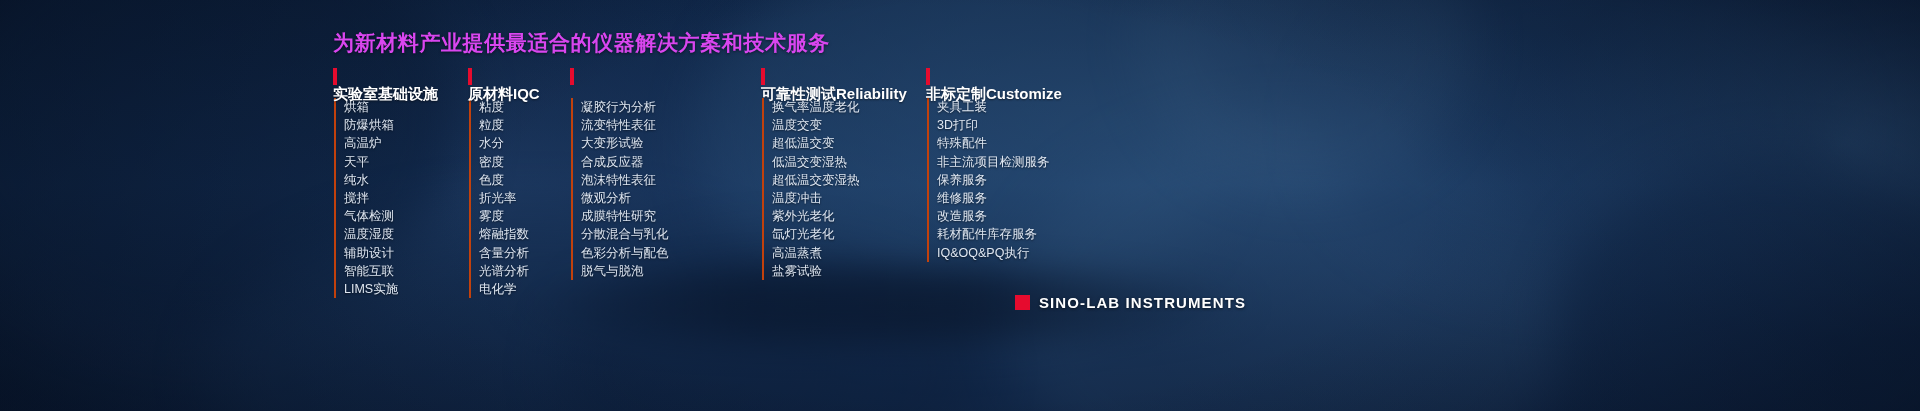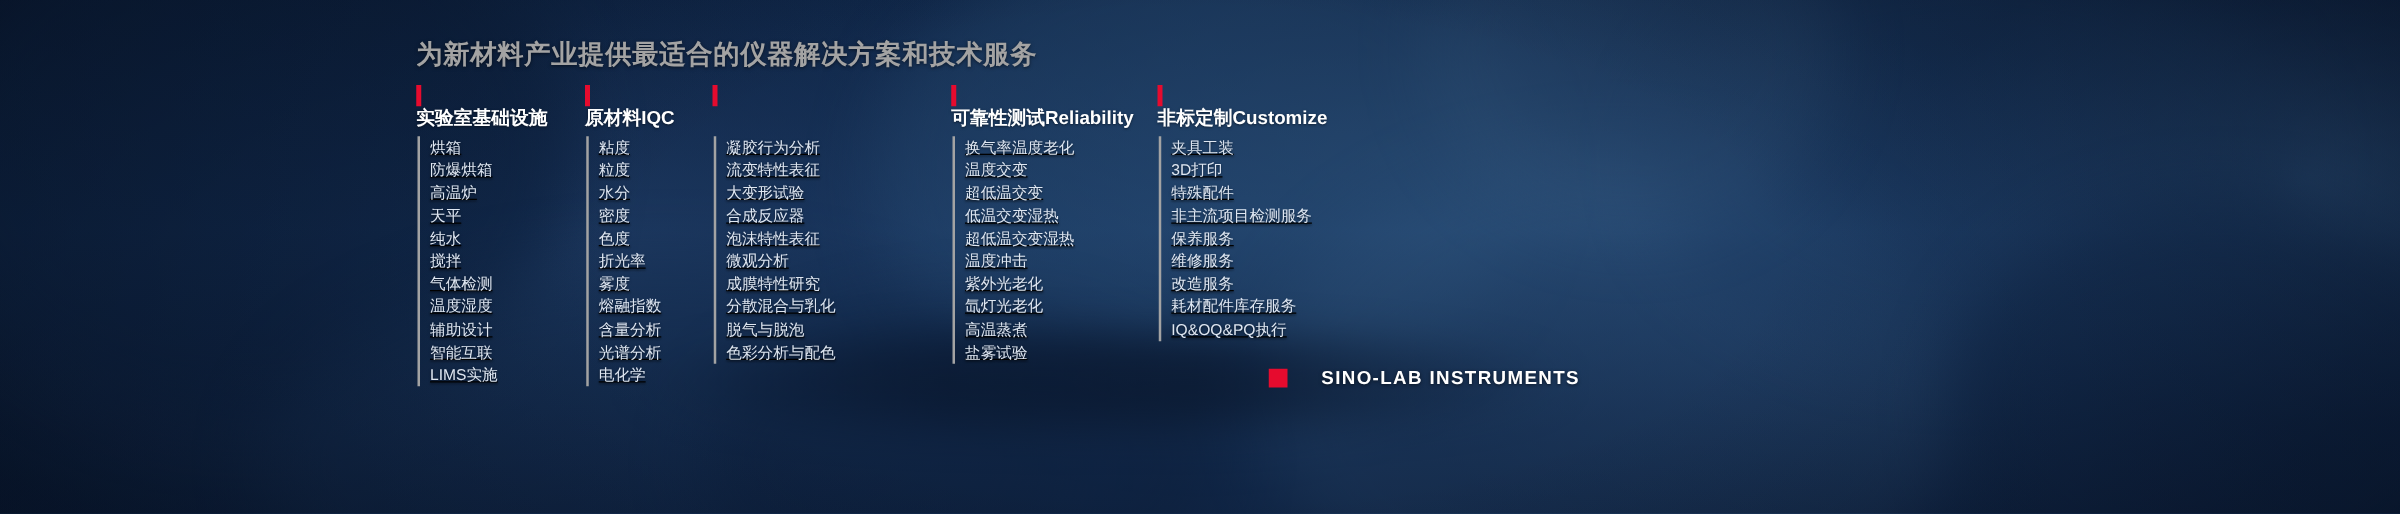--- a/index.html
+++ b/index.html
@@ -43,57 +43,56 @@
   #bg .vignette {
     position:absolute; inset:0;
     background:radial-gradient(ellipse 1200px 520px at 50% 50%,rgba(0,0,0,0) 38%,rgba(4,12,26,.55) 100%);
   }
 
   
   #content { position:absolute; inset:0; }
 
   .headline {
     position:absolute; left:333px; top:29px;
-    font-size:21px; font-weight:bold; color:#a3a3a3;
+    font-size:21px; font-weight:bold; color:#d946ef;
     letter-spacing:.6px; white-space:nowrap;
     text-shadow:0 1px 3px rgba(0,0,0,.55);
   }
 
   .columns { position:absolute; left:333px; top:68px; display:flex; }
 
   .col-head {
     display:flex; align-items:flex-start;
     font-size:15px; font-weight:bold; color:#ffffff;
     white-space:nowrap; height:20px;
     text-shadow:0 1px 2px rgba(0,0,0,.5);
     flex-direction:column;
   }
   .bar {
     display:inline-block; width:4px; height:17px;
     background:#e60b2e; margin-right:6px; flex:0 0 auto;
   }
 
   .col-list {
-    margin-top:21px; margin-left:1px;
-    border-left:2px solid #a3a3a3;
+    margin-top:10px; margin-left:1px;
+    border-left:2px solid #c2410c;
     padding-left:8px;
-    text-decoration:underline;
   }
   .col-list li {
     list-style:none;
     font-size:12.5px;
     line-height:18.2px;
     color:#dfe7f2;
     white-space:nowrap;
     text-shadow:0 1px 2px rgba(0,0,0,.55);
   }
 
   .brand {
     position:absolute; left:1015px; top:294px;
-    display:flex; align-items:center;gap:18px;
+    display:flex; align-items:center;
   }
   .brand .mark { width:15px; height:15px; background:#e60b2e; margin-right:9px; }
   .brand .name {
     font-size:15px; font-weight:bold; color:#ffffff;
     letter-spacing:1.1px; white-space:nowrap;
     text-shadow:0 1px 3px rgba(0,0,0,.6);
   }
 </style>
 </head>
 <body>
@@ -165,22 +164,22 @@
       </div>
       <ul class="col-list">
         <li>凝胶行为分析</li>
         <li>流变特性表征</li>
         <li>大变形试验</li>
         <li>合成反应器</li>
         <li>泡沫特性表征</li>
         <li>微观分析</li>
         <li>成膜特性研究</li>
         <li>分散混合与乳化</li>
+        <li>色彩分析与配色</li>
         <li>脱气与脱泡</li>
-        <li>色彩分析与配色</li>
       </ul>
     </div>
 
 
     <div class="column" style="width:165px">
       <div class="col-head">
         <span class="bar"></span>
         <span>可靠性测试Reliability</span>
       </div>
       <ul class="col-list">

